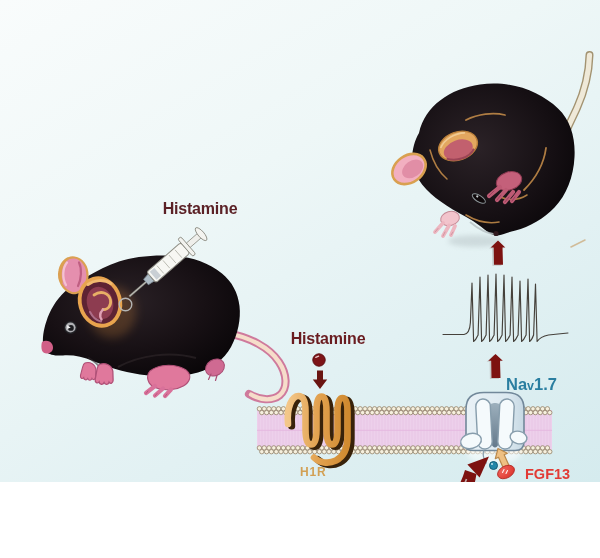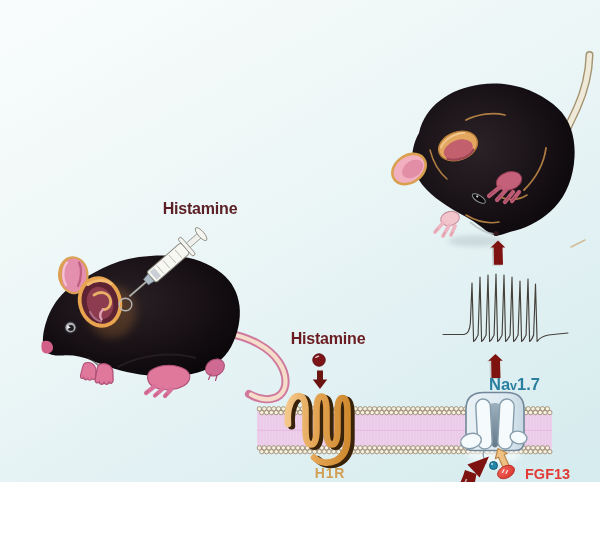--- a/index.html
+++ b/index.html
@@ -3,22 +3,22 @@
 <meta charset="utf-8">
 <style>
   html,body{margin:0;padding:0;background:#ffffff;}
   .stage{position:relative;width:600px;height:482px;overflow:hidden;
     background:linear-gradient(150deg,#f9fcfc 0%,#eef7f7 38%,#e2f1f3 68%,#d5ebee 100%);
     font-family:"Liberation Sans",sans-serif;}
   .stage svg{position:absolute;left:0;top:0;}
   .lbl{position:absolute;font-weight:bold;white-space:nowrap;line-height:1;}
   .lbl-hist-inj{left:150px;top:201px;width:100px;text-align:center;font-size:16px;letter-spacing:-0.2px;}
   .lbl-hist-mol{left:280px;top:330.5px;width:96px;text-align:center;font-size:16px;letter-spacing:-0.2px;}
-  .lbl-h1r{left:300px;top:465.5px;width:60px;text-align:center;font-size:14px;letter-spacing:0.8px;}
-  .lbl-nav{left:489px;top:375.5px;font-size:16.5px;}
+  .lbl-h1r{left:300px;top:465.5px;width:60px;text-align:left;font-size:12px;letter-spacing:0.8px;}
+  .lbl-nav{left:506px;top:375.5px;font-size:16.5px;}
   .lbl-nav .sub{font-size:12.5px;}
   .lbl-fgf{left:517px;top:466.5px;font-size:14.5px;}
 </style>
 </head>
 <body>
 
 <div class="stage">
 <svg width="600" height="558" viewBox="0 0 600 558">
   <defs>
     <radialGradient id="mouseBody1" cx="0.42" cy="0.38" r="0.75">

